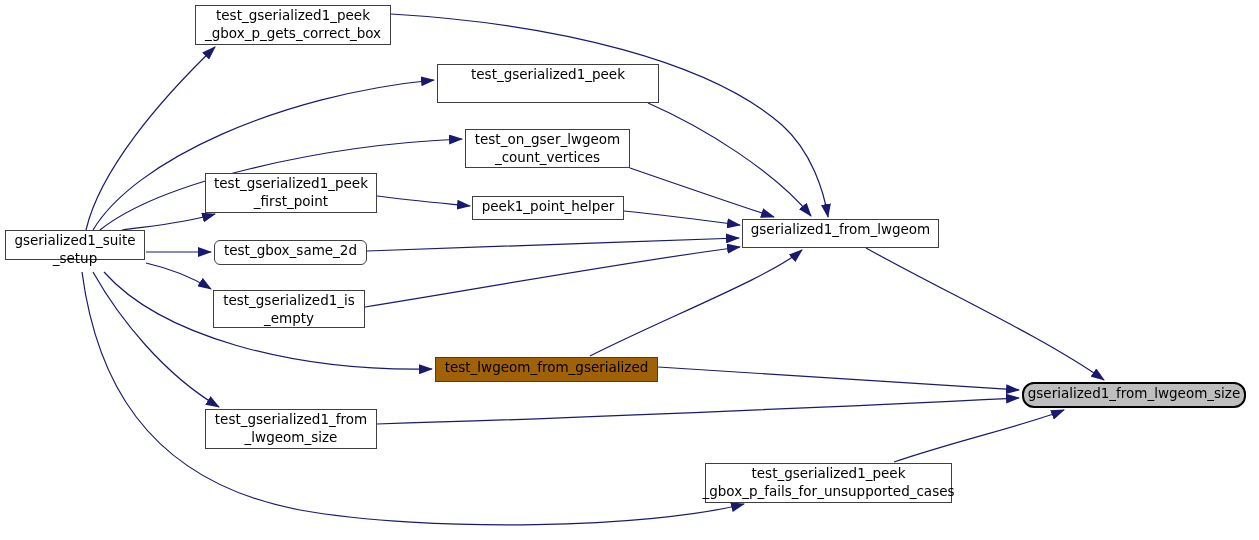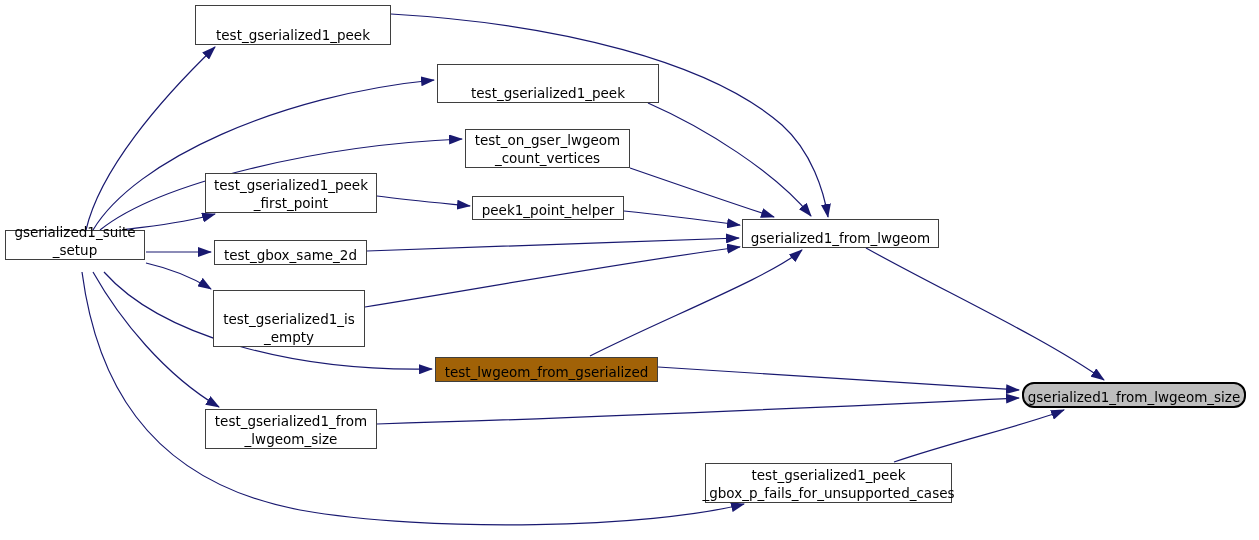--- a/index.html
+++ b/index.html
@@ -24,21 +24,21 @@
     position: absolute;
     box-sizing: border-box;
     background: #ffffff;
     border: 1px solid #3f3f3f;
     color: #000000;
     font-size: 13.5px;
     line-height: 18px;
     display: flex;
     flex-direction: column;
     align-items: center;
-    justify-content: flex-end;
+    justify-content: flex-start;
     text-align: center;
     white-space: nowrap;
     cursor: pointer;
   }
   .node.current {
     background: #bebebe;
     border: 2px solid #000000;
     cursor: default;
   }
   .node span { display: block; }
@@ -71,43 +71,44 @@
       <path d="M 365,307 C 490,287 625,262 740,247" fill="none" stroke="#191970" stroke-width="1.2" marker-end="url(#arrow)"></path>
       <path d="M 590,356 C 665,318 770,277 802,250" fill="none" stroke="#191970" stroke-width="1.2" marker-end="url(#arrow)"></path>
       <path d="M 866,248 C 945,292 1045,338 1104,380" fill="none" stroke="#191970" stroke-width="1.2" marker-end="url(#arrow)"></path>
       <path d="M 658,367 C 780,374 900,382 1019,390" fill="none" stroke="#191970" stroke-width="1.2" marker-end="url(#arrow)"></path>
       <path d="M 377,424 C 590,418 830,407 1019,398" fill="none" stroke="#191970" stroke-width="1.2" marker-end="url(#arrow)"></path>
       <path d="M 894,462 C 955,441 1030,424 1064,410" fill="none" stroke="#191970" stroke-width="1.2" marker-end="url(#arrow)"></path>
     </svg>
   <div id="nodes-layer">
       <div class="node" style="left: 195px; top: 5px; width: 196px; height: 40px; color: rgb(0, 0, 0); background: rgb(255, 255, 255); border-color: rgb(63, 63, 63);">
         <span>test_gserialized1_peek</span>
+        <span>_gbox_p_gets_correct_box</span>
       </div>
       <div class="node" style="left: 437px; top: 64px; width: 222px; height: 39px; color: rgb(0, 0, 0); background: rgb(255, 255, 255); border-color: rgb(63, 63, 63);">
         <span>test_gserialized1_peek</span>
       </div>
       <div class="node" style="left: 465px; top: 129px; width: 165px; height: 39px; color: rgb(0, 0, 0); background: rgb(255, 255, 255); border-color: rgb(63, 63, 63);">
         <span>test_on_gser_lwgeom</span>
         <span>_count_vertices</span>
       </div>
       <div class="node" style="left: 205px; top: 173px; width: 172px; height: 40px; color: rgb(0, 0, 0); background: rgb(255, 255, 255); border-color: rgb(63, 63, 63);">
         <span>test_gserialized1_peek</span>
         <span>_first_point</span>
       </div>
       <div class="node" style="left: 472px; top: 196px; width: 152px; height: 24px; color: rgb(0, 0, 0); background: rgb(255, 255, 255); border-color: rgb(63, 63, 63);">
         <span>peek1_point_helper</span>
       </div>
       <div class="node" style="left: 5px; top: 230px; width: 140px; height: 30px; color: rgb(0, 0, 0); background: rgb(255, 255, 255); border-color: rgb(63, 63, 63);">
         <span>gserialized1_suite</span>
         <span>_setup</span>
       </div>
-      <div class="node" style="left: 214px; top: 240px; width: 153px; height: 25px; color: rgb(0, 0, 0); background: rgb(255, 255, 255); border-color: rgb(63, 63, 63);">
+      <div class="node" style="left: 214px; top: 240px; width: 153px; height: 25px; color: rgb(0, 0, 0); background: rgb(255, 255, 255); border-color: rgb(63, 63, 63); border-radius: 6px;">
         <span>test_gbox_same_2d</span>
       </div>
-      <div class="node" style="left: 213px; top: 290px; width: 152px; height: 57px; color: rgb(0, 0, 0); background: rgb(255, 255, 255); border-color: rgb(63, 63, 63);">
+      <div class="node" style="left: 213px; top: 290px; width: 152px; height: 38px; color: rgb(0, 0, 0); background: rgb(255, 255, 255); border-color: rgb(63, 63, 63);">
         <span>test_gserialized1_is</span>
         <span>_empty</span>
       </div>
       <div class="node" style="left: 742px; top: 219px; width: 197px; height: 29px; color: rgb(0, 0, 0); background: rgb(255, 255, 255); border-color: rgb(63, 63, 63);">
         <span>gserialized1_from_lwgeom</span>
       </div>
       <div class="node" style="left: 435px; top: 357px; width: 223px; height: 25px; color: rgb(0, 0, 0); background: #a16207; border-color: rgb(63, 63, 63);">
         <span>test_lwgeom_from_gserialized</span>
       </div>
       <div class="node" style="left: 205px; top: 409px; width: 172px; height: 40px; color: rgb(0, 0, 0); background: rgb(255, 255, 255); border-color: rgb(63, 63, 63);">

